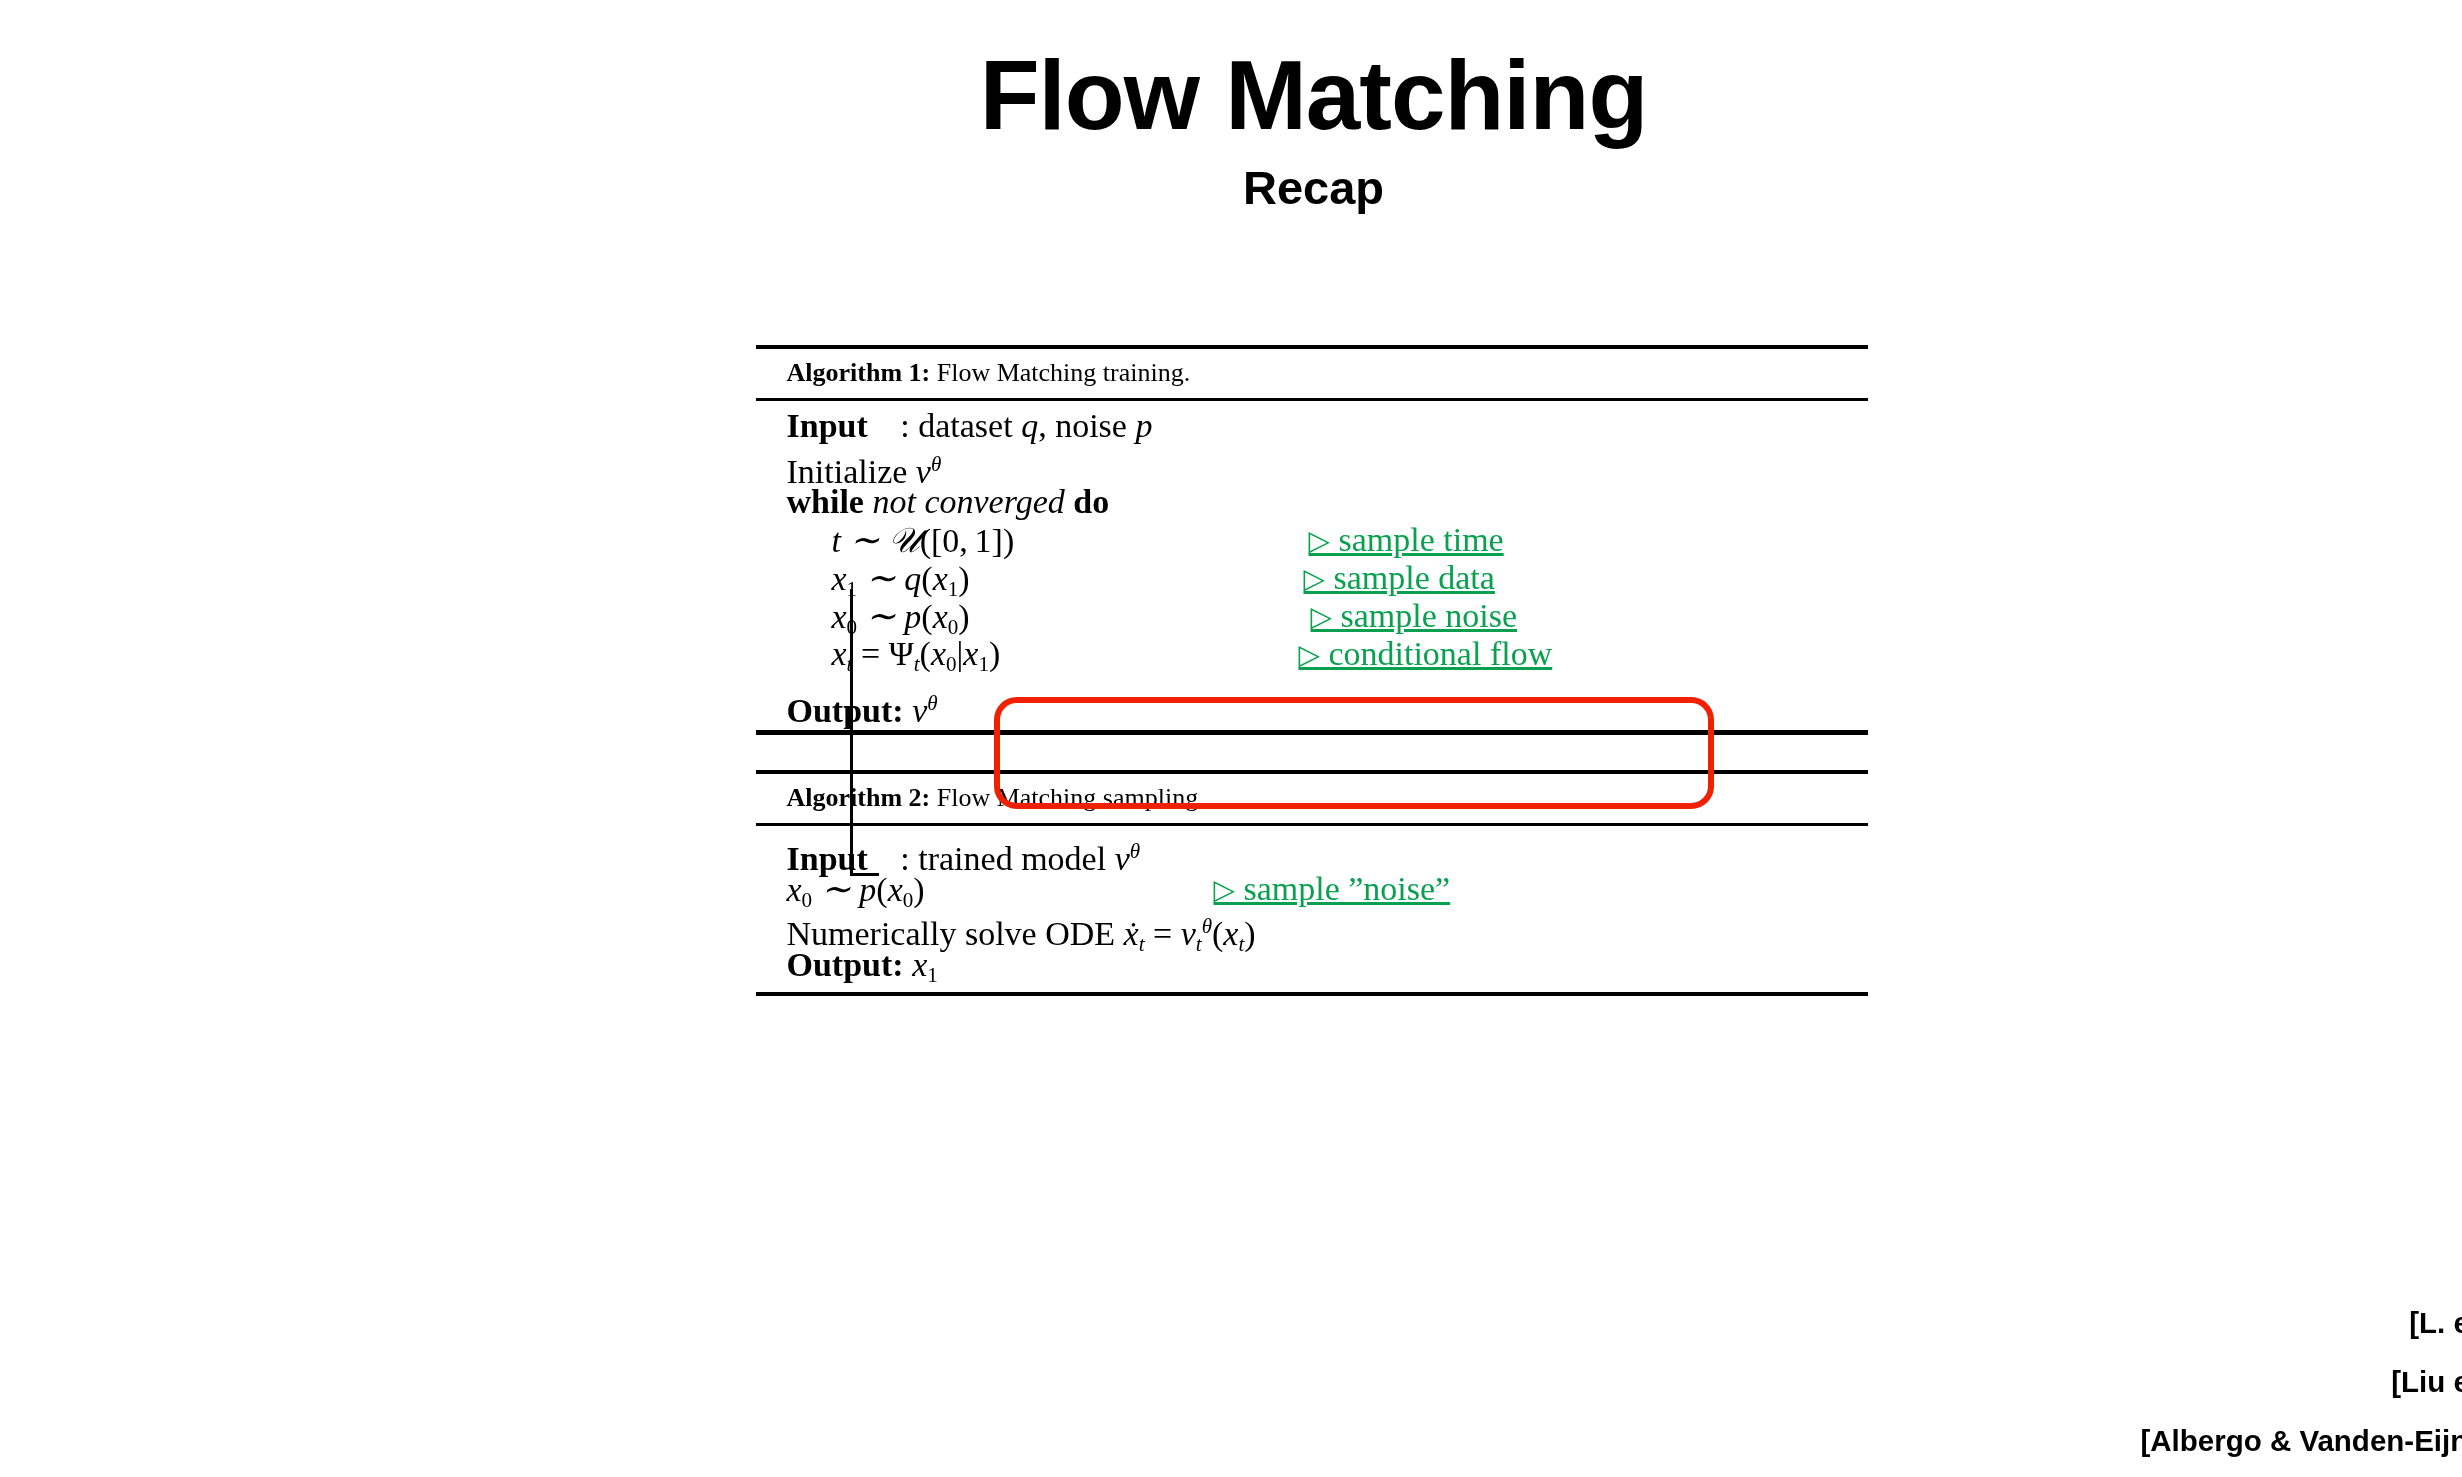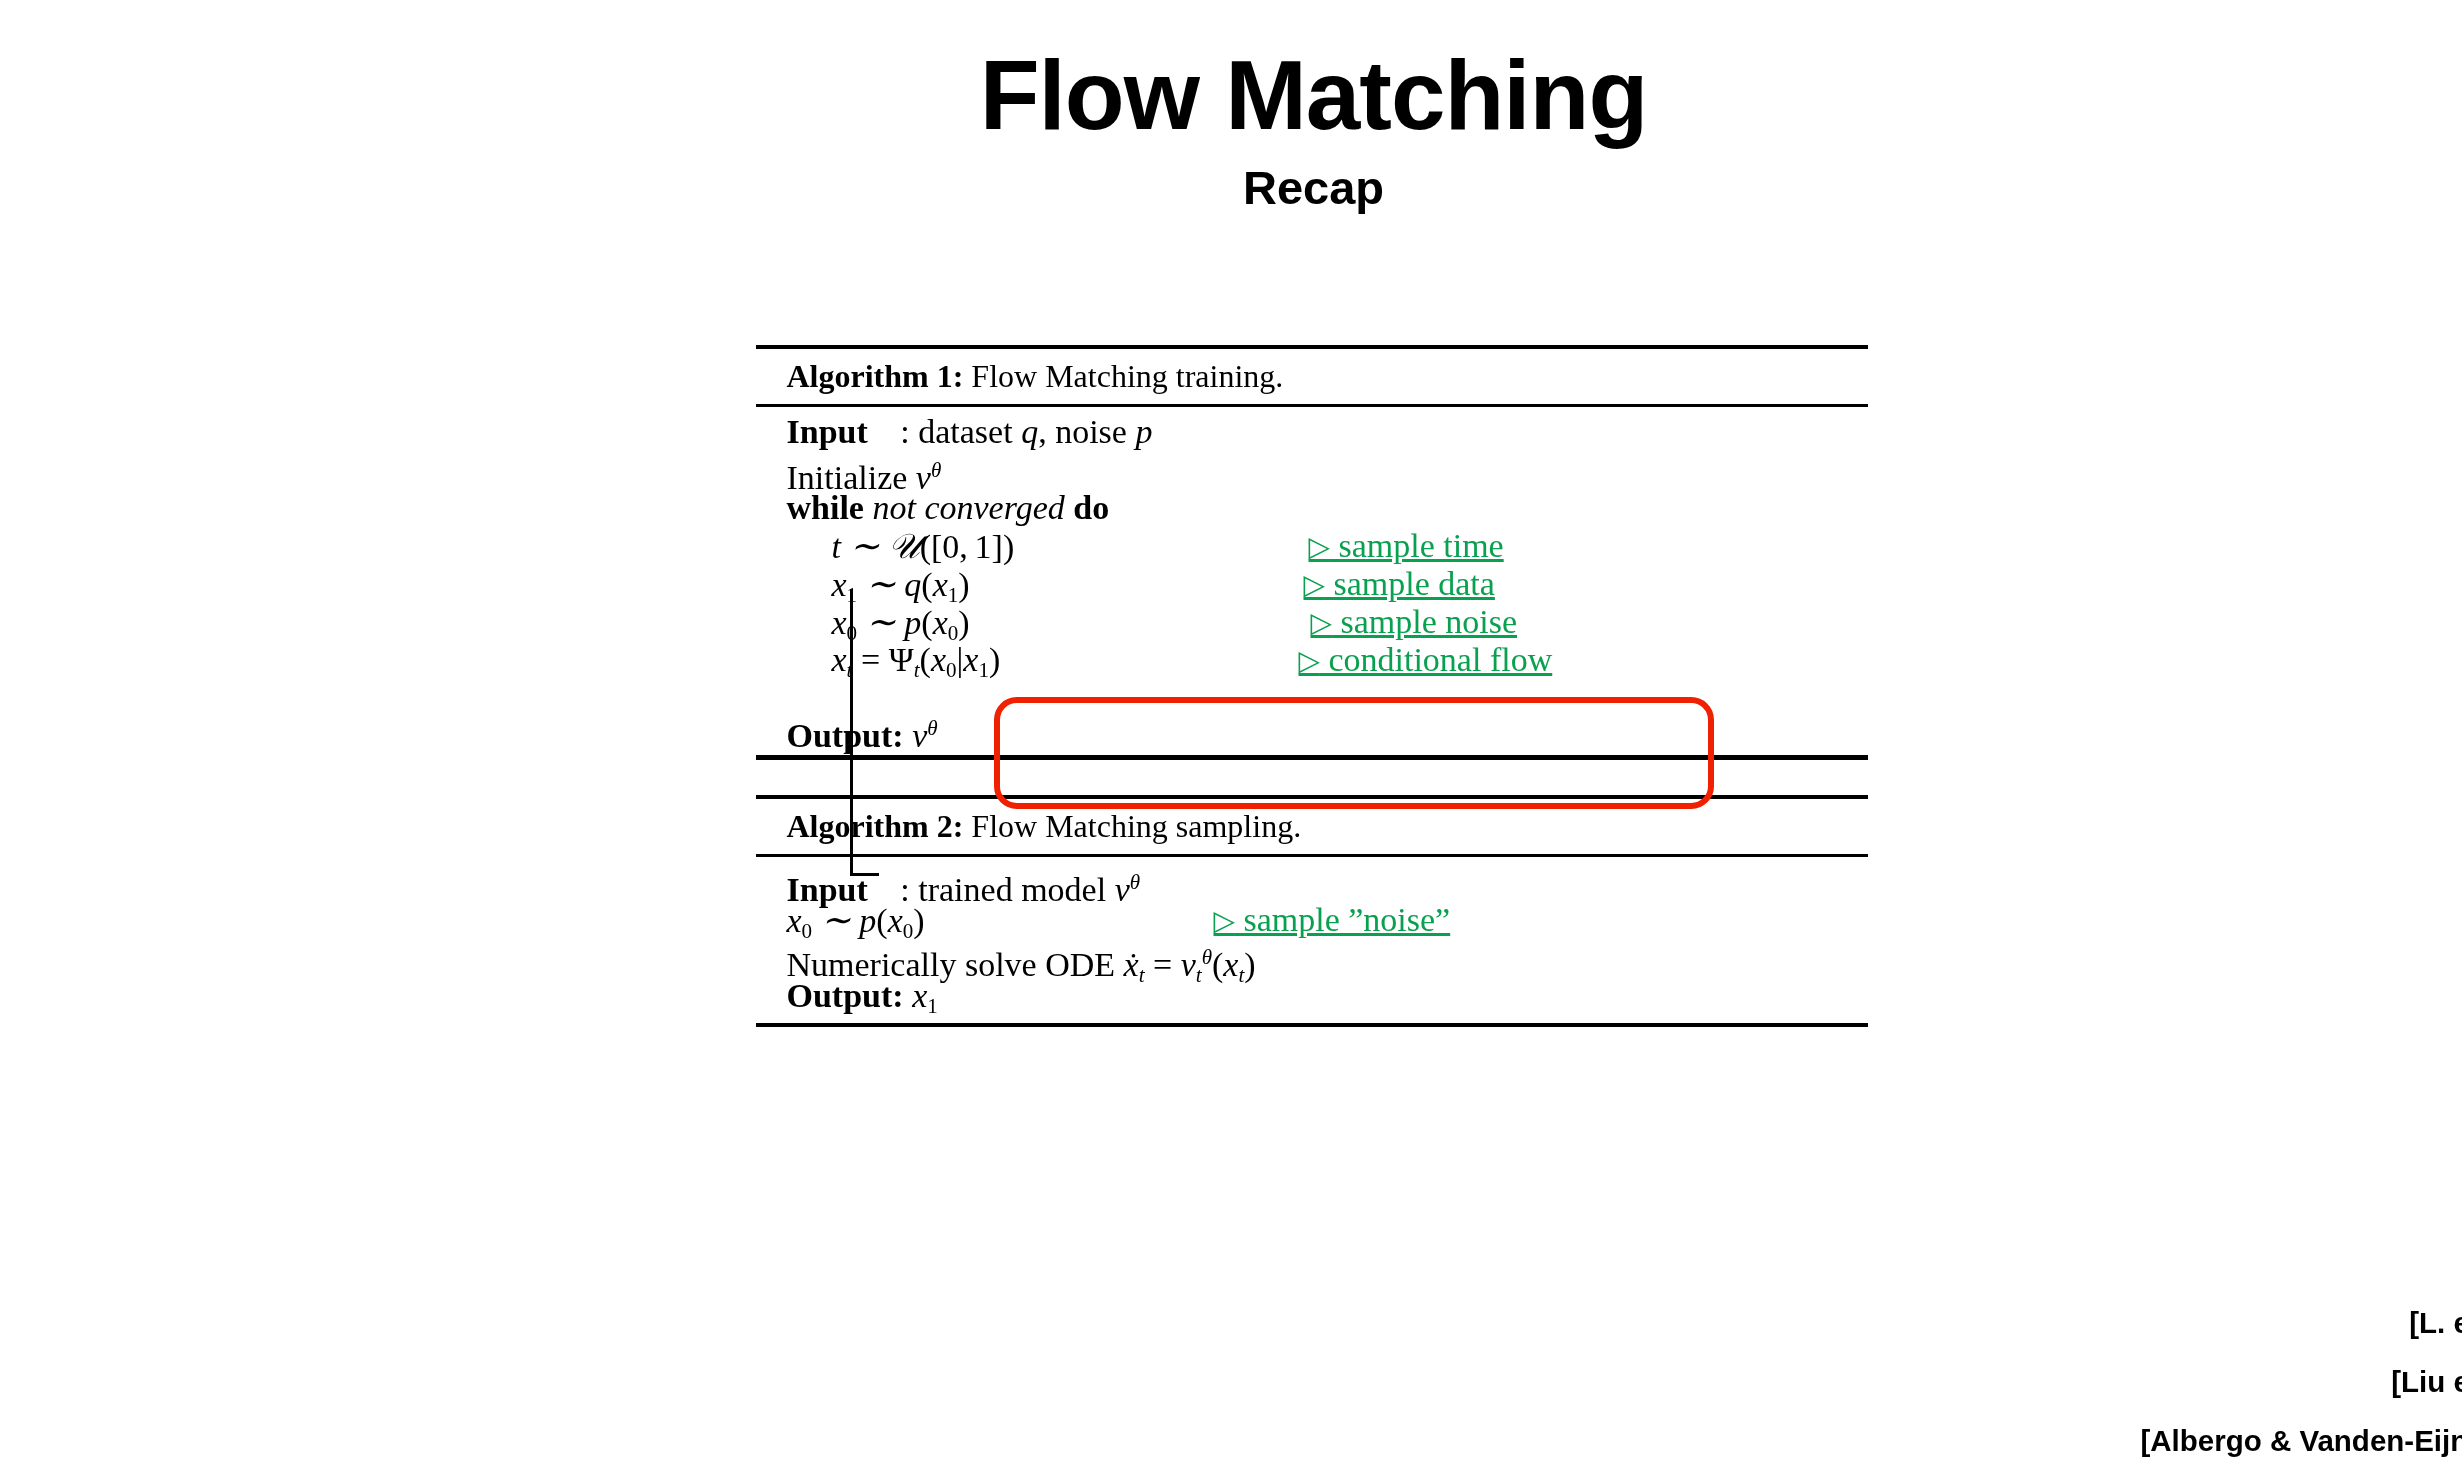--- a/index.html
+++ b/index.html
@@ -57,21 +57,21 @@
     width: 100%;
   }
   .rule-thin {
     height: 3.4px;
     background: #000000;
     width: 100%;
   }
 
   .alg-caption {
     font-family: "Liberation Serif", serif;
-    font-size: 32px;
+    font-size: 26px;
     line-height: 1.0;
     padding: 10.8px 0 11.8px 30.5px;
     color: #000000;
     white-space: nowrap;
   }
   .alg-caption .bf { font-weight: bold; }
 
   .alg-body {
     padding: 8.9px 0 10.8px 30.5px;
     position: relative;
@@ -239,21 +239,21 @@
         <span><span class="mi">x</span><sub class="num">0</sub> <span class="mu">∼</span> <span class="mi">p</span>(<span class="mi">x</span><sub class="num">0</sub>)</span>
         <span class="cmt" style="left:524px"><span class="tri">▷</span> sample noise</span>
       </div>
 
       <div class="code-line ind2 gap">
         <span><span class="mi">x</span><sub class="sm">t</sub> = Ψ<sub class="sm">t</sub>(<span class="mi">x</span><sub class="num">0</sub>|<span class="mi">x</span><sub class="num">1</sub>)</span>
         <span class="cmt" style="left:512px"><span class="tri">▷</span> conditional flow</span>
       </div>
 
 
-      <div class="code-line ind1" style="margin-top:36px">
+      <div class="code-line ind1" style="margin-top:17px">
         <span class="bf">Output:</span>
         <span><span class="mi">v</span><sup class="sm">θ</sup></span>
       </div>
 
     </div>
 
     <div class="rule-thick"></div>
   </div>
 
   <div class="alg-gap"></div>

